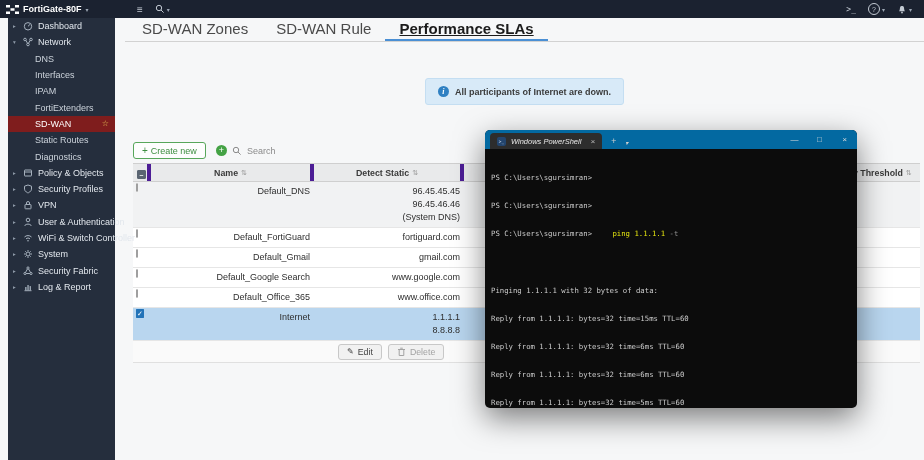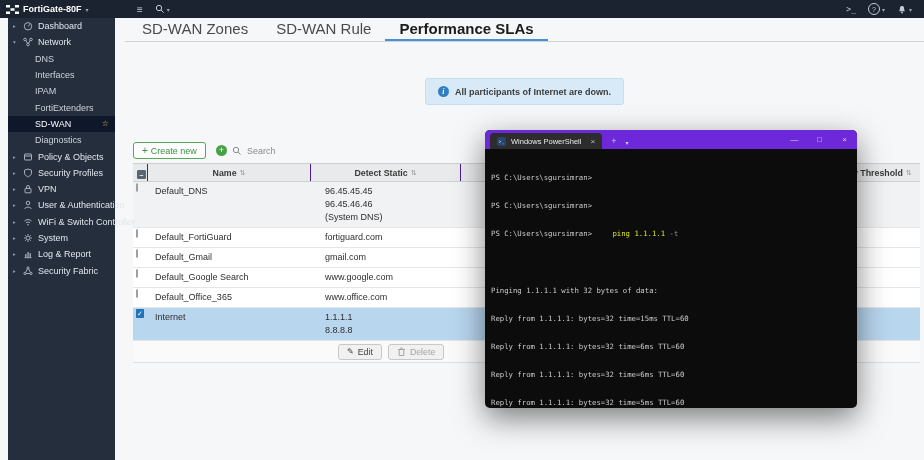--- a/index.html
+++ b/index.html
@@ -14,30 +14,30 @@
   .tb-icon{margin-left:12px;display:flex;align-items:center;gap:2px;font-size:10px;color:#c3cad3;}
   .tb-right{margin-left:auto;display:flex;align-items:center;gap:12px;padding-right:12px;}
   .cli-glyph{font-family:"DejaVu Sans Mono",monospace;font-size:8px;color:#c3cad3;}
   .help-glyph{width:10px;height:10px;border:1px solid #c3cad3;border-radius:50%;
               font-size:7px;display:flex;align-items:center;justify-content:center;color:#c3cad3;}
   
   .sidebar{position:absolute;top:18px;left:8px;bottom:0;width:107px;background:#252e3d;z-index:15;}
   .side-item{height:16.3px;display:flex;align-items:center;gap:4px;padding-left:5px;
              font-size:9px;color:#e2e7ed;white-space:nowrap;}
   .side-item.sub{padding-left:27px;color:#ccd3db;}
-  .side-item.selected{background:#0f172a;color:#ffffff;}
+  .side-item.selected{background:#7f1d1d;color:#ffffff;}
   .chev{width:6px;font-size:5.5px;color:#8d99a7;flex:0 0 auto;}
   .sicon{width:11px;flex:0 0 auto;display:flex;align-items:center;}
   .star{margin-left:auto;margin-right:6px;color:#e9c857;font-size:8px;}
   
   .main{position:absolute;left:125px;top:18px;right:0;bottom:0;background:#f6f7f8;}
   .tabbar{height:23px;border-bottom:1px solid #d2d2d2;display:flex;padding-left:3px;}
   .tab{font-size:15px;color:#4a4a4a;padding:0 14px;display:flex;align-items:center;
        border-bottom:2px solid transparent;box-sizing:border-box;}
-  .tab.active{color:#1b1b1b;border-bottom-color:#4a8fd4;font-weight:bold;}
+  .tab.active{color:#1b1b1b;border-bottom-color:#4a8fd4;font-weight:bold;text-decoration:underline;}
   .banner-wrap{position:absolute;top:60px;left:0;right:0;display:flex;justify-content:center;}
   .banner{background:#d8eaf8;border:1px solid #c4def2;border-radius:3px;padding:7px 12px;
           display:flex;align-items:center;gap:6px;font-size:9px;font-weight:bold;color:#3b3b3b;}
   .info-i{width:11px;height:11px;border-radius:50%;background:#2f80c2;color:#fff;flex:0 0 auto;
           display:flex;align-items:center;justify-content:center;font-size:8px;
           font-family:"Liberation Serif",serif;font-style:italic;font-weight:bold;}
   .toolbar{position:absolute;top:124px;left:8px;display:flex;align-items:center;gap:10px;}
   .btn-create{display:inline-flex;align-items:center;gap:3px;border:1px solid #57a65a;border-radius:3px;
               background:#fdfdfd;color:#3e8e41;font-size:9px;padding:2.5px 8px;}
   .plus-green{color:#3e8e41;font-size:10px;line-height:8px;}
@@ -50,42 +50,42 @@
   .table{position:absolute;top:145px;left:8px;width:787px;font-size:9px;color:#2e2e2e;}
   .thead{display:flex;align-items:center;height:17px;background:#e9eaeb;
          border-top:1px solid #cfcfcf;border-bottom:1px solid #cfcfcf;
          font-size:8.8px;font-weight:bold;color:#3a3a3a;}
   .c0{width:14px;flex:0 0 auto;}
   .c1{width:163px;flex:0 0 auto;box-sizing:border-box;}
   .c2{width:150px;flex:0 0 auto;box-sizing:border-box;}
   .c3{flex:1;}
   .c4{width:110px;flex:0 0 auto;}
   .th{display:flex;align-items:center;justify-content:center;gap:3px;height:100%;}
-  .th.b{border-right:1px solid #4c1d95;}
+  .th.b{border-right:4px solid #4c1d95;}
   .sort{font-size:7px;color:#9a9a9a;font-weight:normal;}
   .trow{display:flex;align-items:flex-start;background:#ffffff;border-bottom:1px solid #e6e6e6;}
   .trow.alt{background:#f1f2f3;}
   .trow.selected{background:#b9d6ef;}
-  .td{padding:3px 0 3px 8px;line-height:13px;box-sizing:border-box;}
+  .td{padding:3px 0 3px 8px;line-height:13px;box-sizing:border-box;text-align:right;}
   .td.srv{padding-left:15px;}
   .cb{width:9px;height:9px;border:1px solid #9f9f9f;border-radius:1px;background:#fff;
       margin:4px 0 0 3px;box-sizing:border-box;font-size:7px;line-height:7px;text-align:center;color:#fff;}
   .cb.all{background:#5a6572;border-color:#5a6572;color:#fff;font-weight:bold;}
   .cb.checked{background:#2273b8;border-color:#2273b8;}
   .tfoot{display:flex;align-items:center;height:21px;background:#fafafa;border-bottom:1px solid #e0e0e0;}
   .foot-btns{margin-left:205px;display:flex;gap:6px;}
   .chip{display:inline-flex;align-items:center;gap:4px;border:1px solid #c8c8c8;border-radius:3px;
         background:#f1f1f1;padding:2px 8px;font-size:8.8px;color:#3f3f3f;}
   .chip .pi{font-size:8px;}
   .chip.disabled{color:#a3a3a3;text-align:center;}
   
   .ps-window{position:absolute;left:485px;top:130px;width:372px;height:278px;background:#0c0c0c;
              border-radius:5px;overflow:hidden;box-shadow:0 10px 30px rgba(0,0,0,.5);
              display:flex;flex-direction:column;z-index:30;}
-  .ps-titlebar{height:19px;background:#6d28d9;display:flex;align-items:flex-end;flex:0 0 auto;}
+  .ps-titlebar{height:19px;background:#0369a1;display:flex;align-items:flex-end;flex:0 0 auto;font-style:italic;}
   .ps-tab{height:16px;background:#2d2d2d;border-radius:4px 4px 0 0;margin-left:5px;
           display:flex;align-items:center;gap:5px;padding:0 7px;}
   .ps-tab-icon{width:9px;height:9px;background:#23456e;border-radius:2px;color:#dce6f2;
                font-family:"DejaVu Sans Mono",monospace;font-size:4.5px;
                display:flex;align-items:center;justify-content:center;}
   .ps-tab-title{color:#e8e8e8;font-size:7.5px;white-space:nowrap;}
   .ps-x{color:#bdbdbd;font-size:8px;margin-left:4px;}
   .ps-plus,.ps-dd{color:#cfcfcf;font-size:9px;margin:0 0 3px 9px;}
   .ps-dd{font-size:6px;}
   .ps-controls{margin-left:auto;display:flex;height:19px;align-items:center;}
@@ -175,20 +175,23 @@
     <span>IPAM</span>
   </div>
   <div class="side-item sub">
     <span>FortiExtenders</span>
   </div>
   <div class="side-item sub selected">
     <span>SD-WAN</span>
     <span class="star">☆</span>
   </div>
   <div class="side-item sub">
+    <span>Static Routes</span>
+  </div>
+  <div class="side-item sub">
     <span>Diagnostics</span>
   </div>
   <div class="side-item top">
     <span class="chev">▸</span>
     <span class="sicon">
         <svg width="10" height="10" viewBox="0 0 10 10">
           <rect x="1.5" y="2" width="7" height="6" rx="0.5" stroke="#a6b1bd" fill="none"></rect>
           <path d="M1.5 4 h7" stroke="#a6b1bd"></path>
         </svg>
       </span>
@@ -235,44 +238,44 @@
   </div>
   <div class="side-item top">
     <span class="chev">▸</span>
     <span class="sicon">
         <svg width="10" height="10" viewBox="0 0 10 10">
           <circle cx="5" cy="5" r="2" stroke="#a6b1bd" fill="none"></circle>
           <path d="M5 1v1.4 M5 7.6V9 M1 5h1.4 M7.6 5H9 M2.3 2.3l1 1 M6.7 6.7l1 1 M7.7 2.3l-1 1 M3.3 6.7l-1 1" stroke="#a6b1bd"></path>
         </svg>
       </span>
     <span>System</span>
+  </div>
+  <div class="side-item top">
+    <span class="chev">▸</span>
+    <span class="sicon">
+        <svg width="10" height="10" viewBox="0 0 10 10">
+          <circle cx="5" cy="2" r="1.1" stroke="#a6b1bd" fill="none"></circle>
+          <circle cx="2" cy="7.5" r="1.1" stroke="#a6b1bd" fill="none"></circle>
+          <circle cx="8" cy="7.5" r="1.1" stroke="#a6b1bd" fill="none"></circle>
+          <path d="M4.4 3 L2.5 6.5 M5.6 3 L7.5 6.5 M3.1 7.5h3.8" stroke="#a6b1bd"></path>
+        </svg>
+      </span>
+    <span>Security Fabric</span>
   </div>
   <div class="side-item top">
     <span class="chev">▸</span>
     <span class="sicon">
         <svg width="10" height="10" viewBox="0 0 10 10">
           <path d="M1.5 8.7h7" stroke="#a6b1bd"></path>
           <rect x="2.2" y="5" width="1.3" height="3.2" fill="#a6b1bd"></rect>
           <rect x="4.4" y="3" width="1.3" height="5.2" fill="#a6b1bd"></rect>
           <rect x="6.6" y="4.1" width="1.3" height="4.1" fill="#a6b1bd"></rect>
         </svg>
       </span>
     <span>Log &amp; Report</span>
-  </div>
-  <div class="side-item top">
-    <span class="chev">▸</span>
-    <span class="sicon">
-        <svg width="10" height="10" viewBox="0 0 10 10">
-          <circle cx="5" cy="2" r="1.1" stroke="#a6b1bd" fill="none"></circle>
-          <circle cx="2" cy="7.5" r="1.1" stroke="#a6b1bd" fill="none"></circle>
-          <circle cx="8" cy="7.5" r="1.1" stroke="#a6b1bd" fill="none"></circle>
-          <path d="M4.4 3 L2.5 6.5 M5.6 3 L7.5 6.5 M3.1 7.5h3.8" stroke="#a6b1bd"></path>
-        </svg>
-      </span>
-    <span>Security Fabric</span>
   </div>
 </div>
 
 <div class="main">
   <div class="tabbar">
     <div class="tab">SD-WAN Zones</div>
     <div class="tab">SD-WAN Rule</div>
     <div class="tab active">Performance SLAs</div>
   </div>
 

